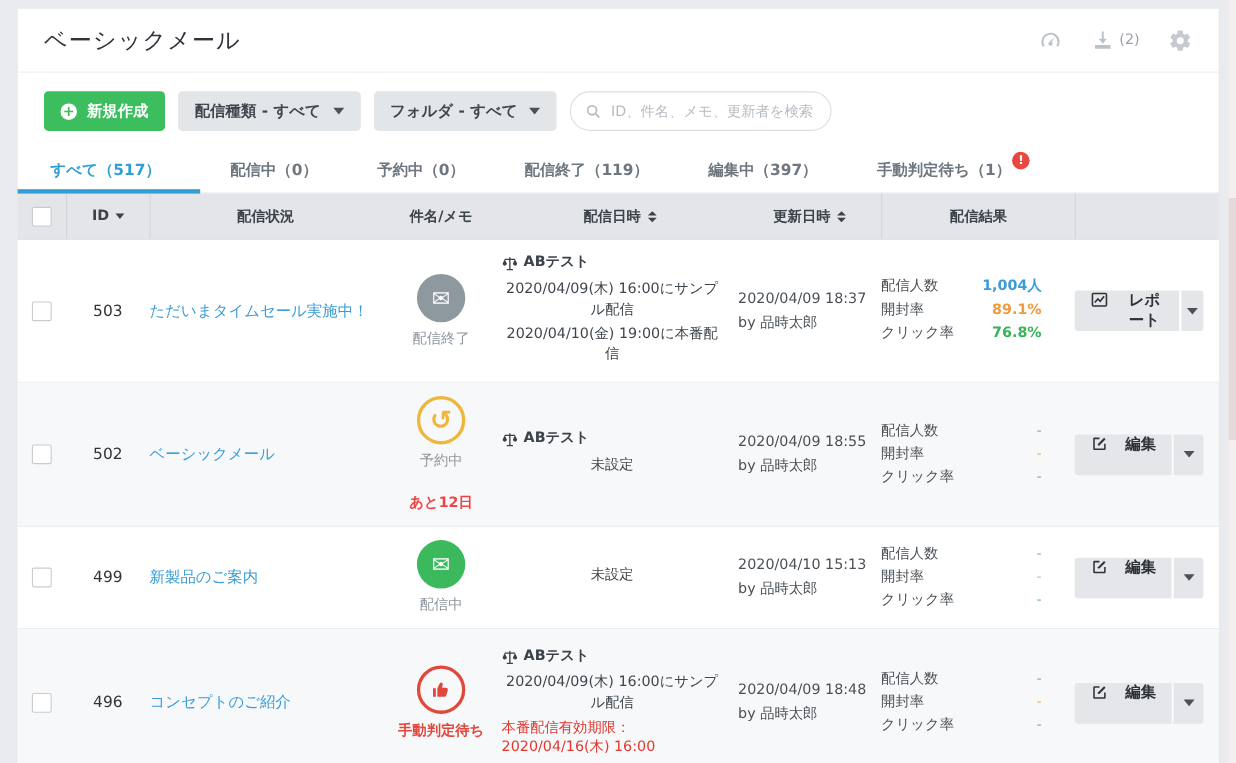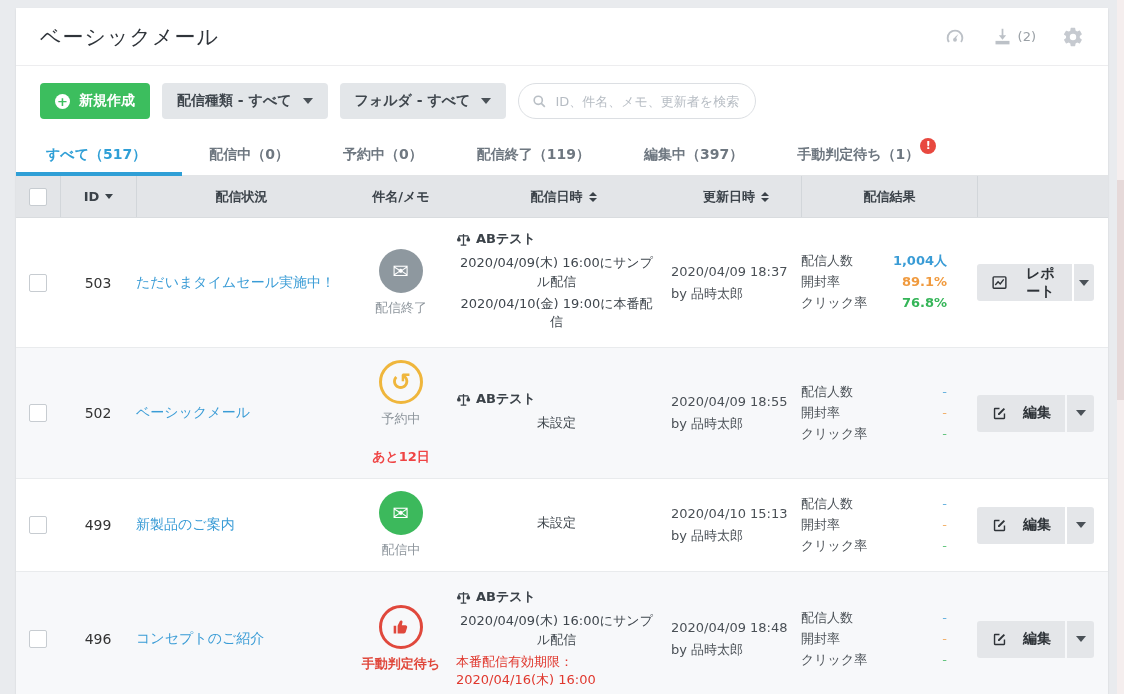--- a/index.html
+++ b/index.html
@@ -99,21 +99,21 @@
   .res-cell { padding-right:30px; }
   .res-row { display:flex; justify-content:space-between; line-height:1.6; }
   .res-label { color:#4a5056; }
   .res-val { font-weight:bold; }
   .res-val.recip { color:#3a9cd6; }
   .res-val.open { color:#f09a3e; }
   .res-val.click { color:#35b558; }
   .res-val.dash { font-weight:normal; opacity:.75; }
   .act-cell { display:flex; justify-content:flex-end; align-items:center; padding-right:14px; }
   .act-btn {
-    display:flex; align-items:center; gap:15px; height:37px; padding:0 14px;
+    display:flex; gap:15px; height:37px; padding:0 14px;
     background:#e4e6e9; border:none; border-radius:3px 0 0 3px; cursor:pointer;
     font-size:14px; font-weight:bold; color:#2e3338; font-family:inherit;
   }
   .act-dd {
     height:37px; width:27px; background:#e4e6e9; border:none; border-radius:0 3px 3px 0;
     margin-left:2px; cursor:pointer; display:flex; align-items:center; justify-content:center;
   }
   .act-dd .caret { border-top-color:#4a5157; }
   
   .scroll-strip { position:absolute; right:0; top:0; bottom:0; width:7px; background:#f5eeee; }

